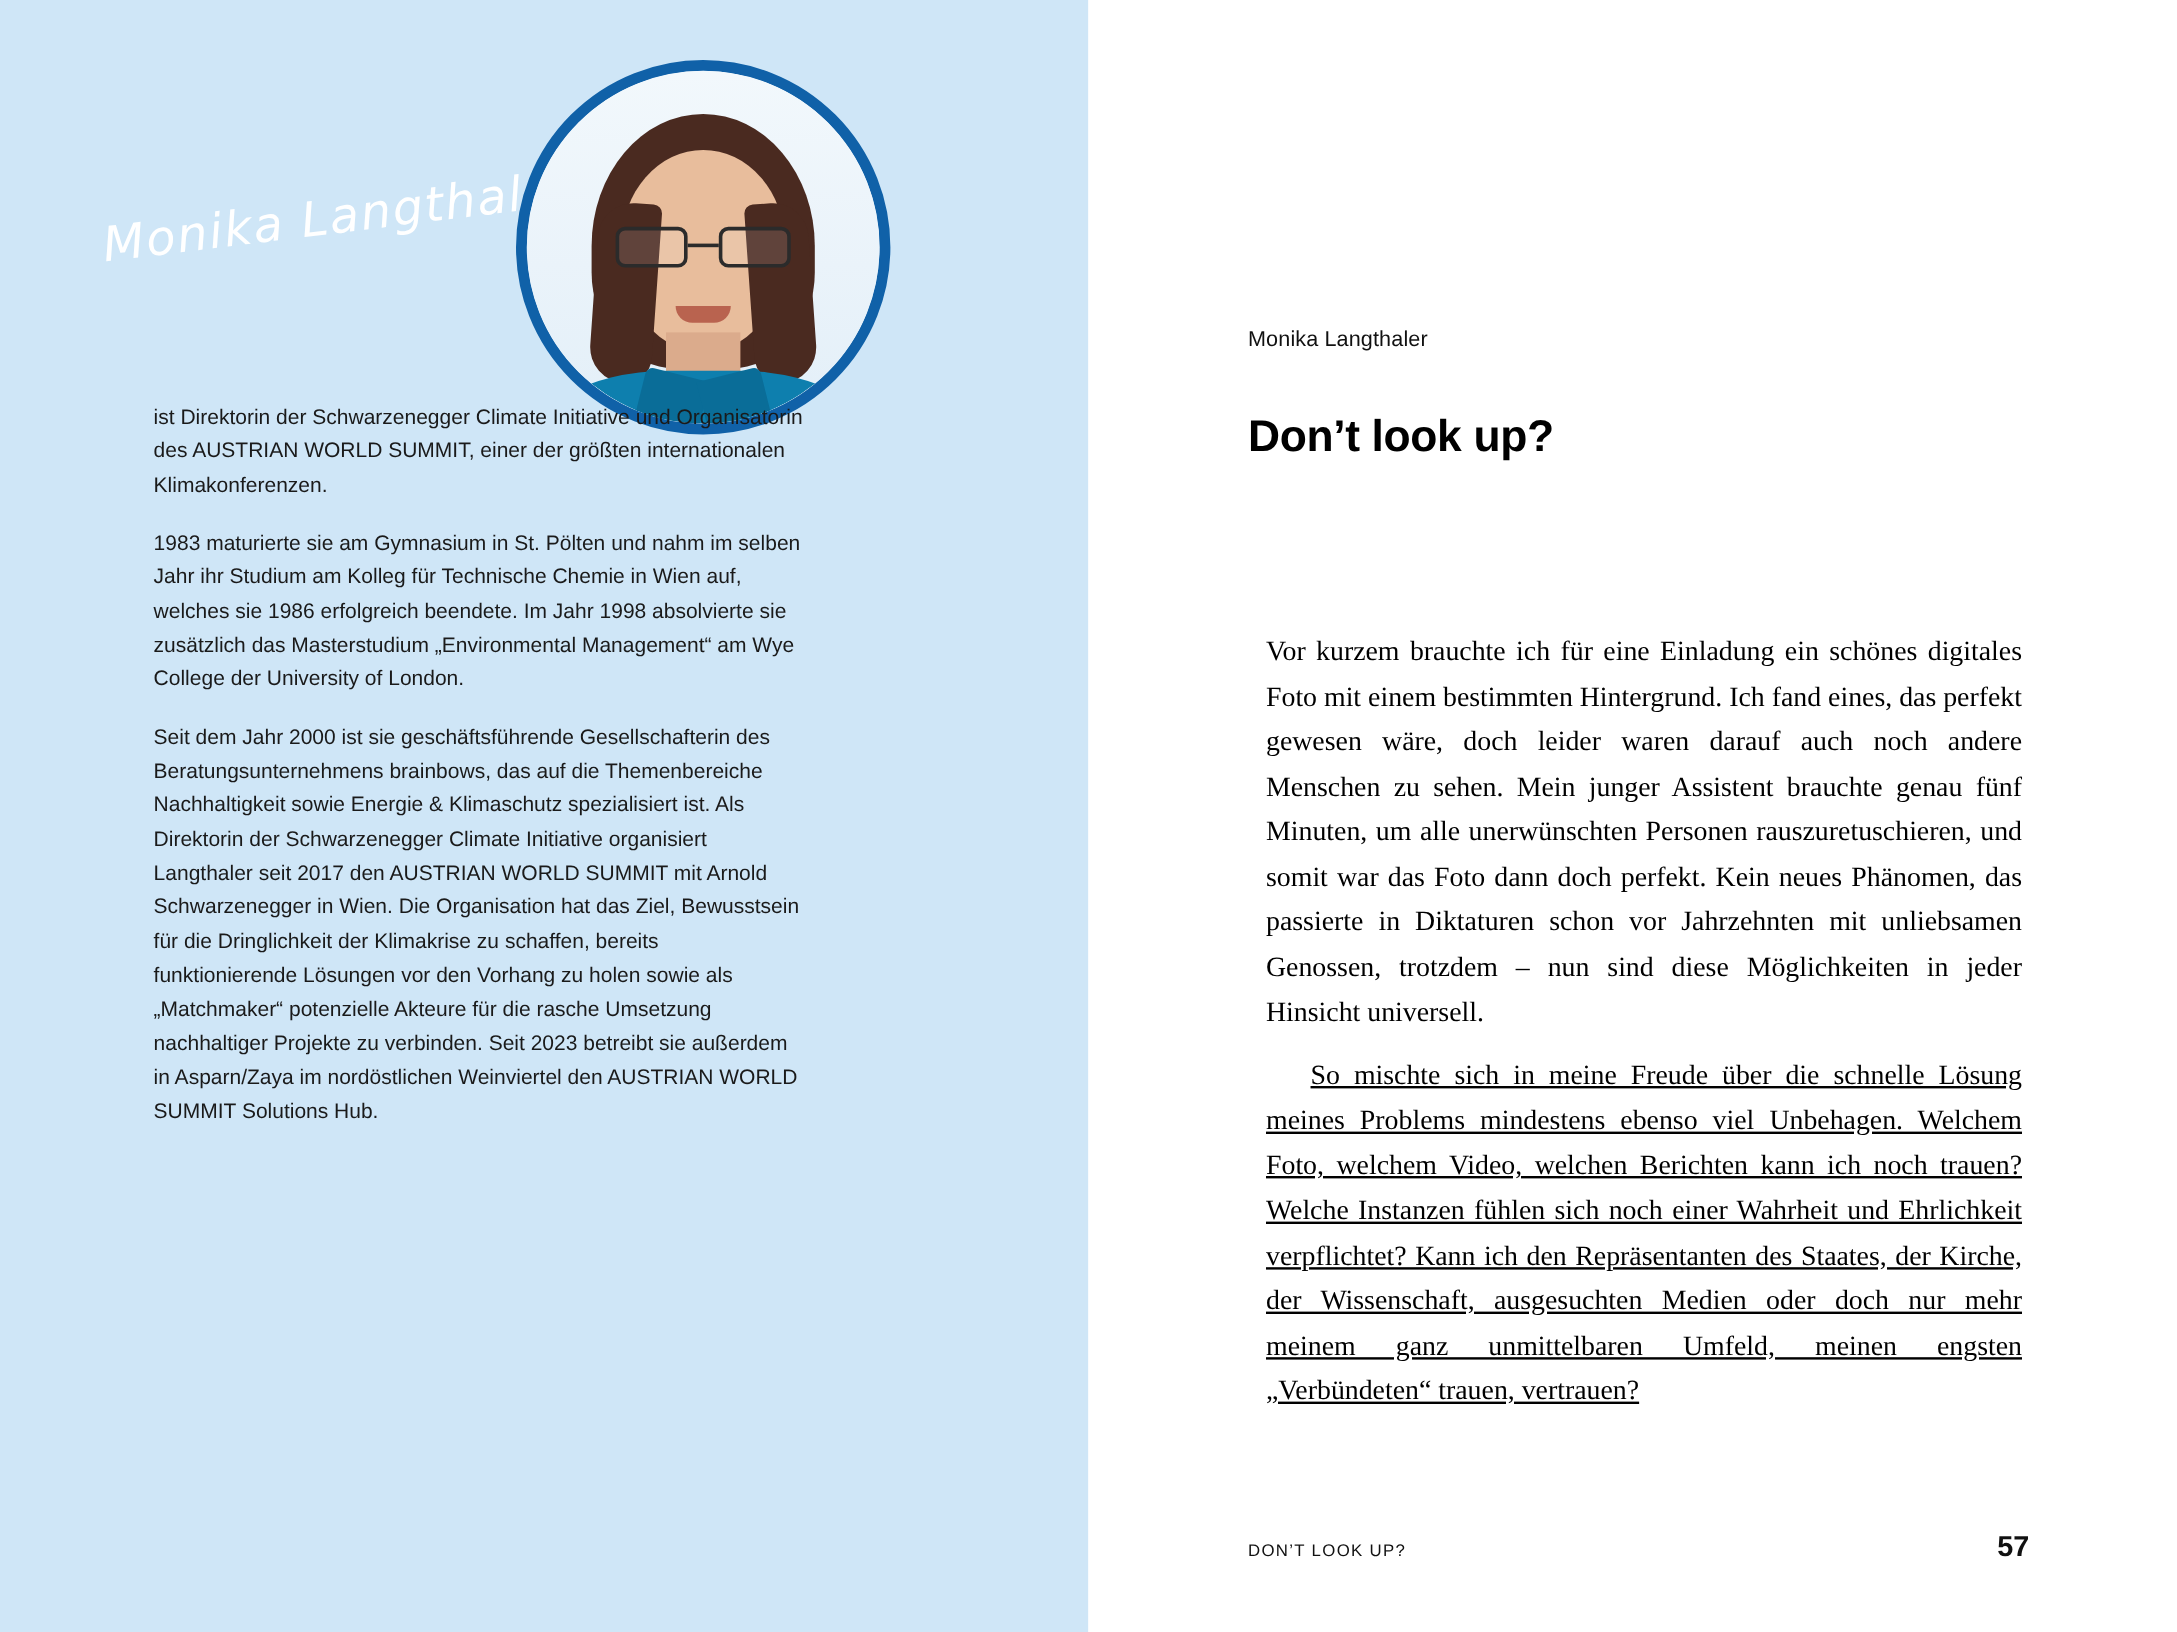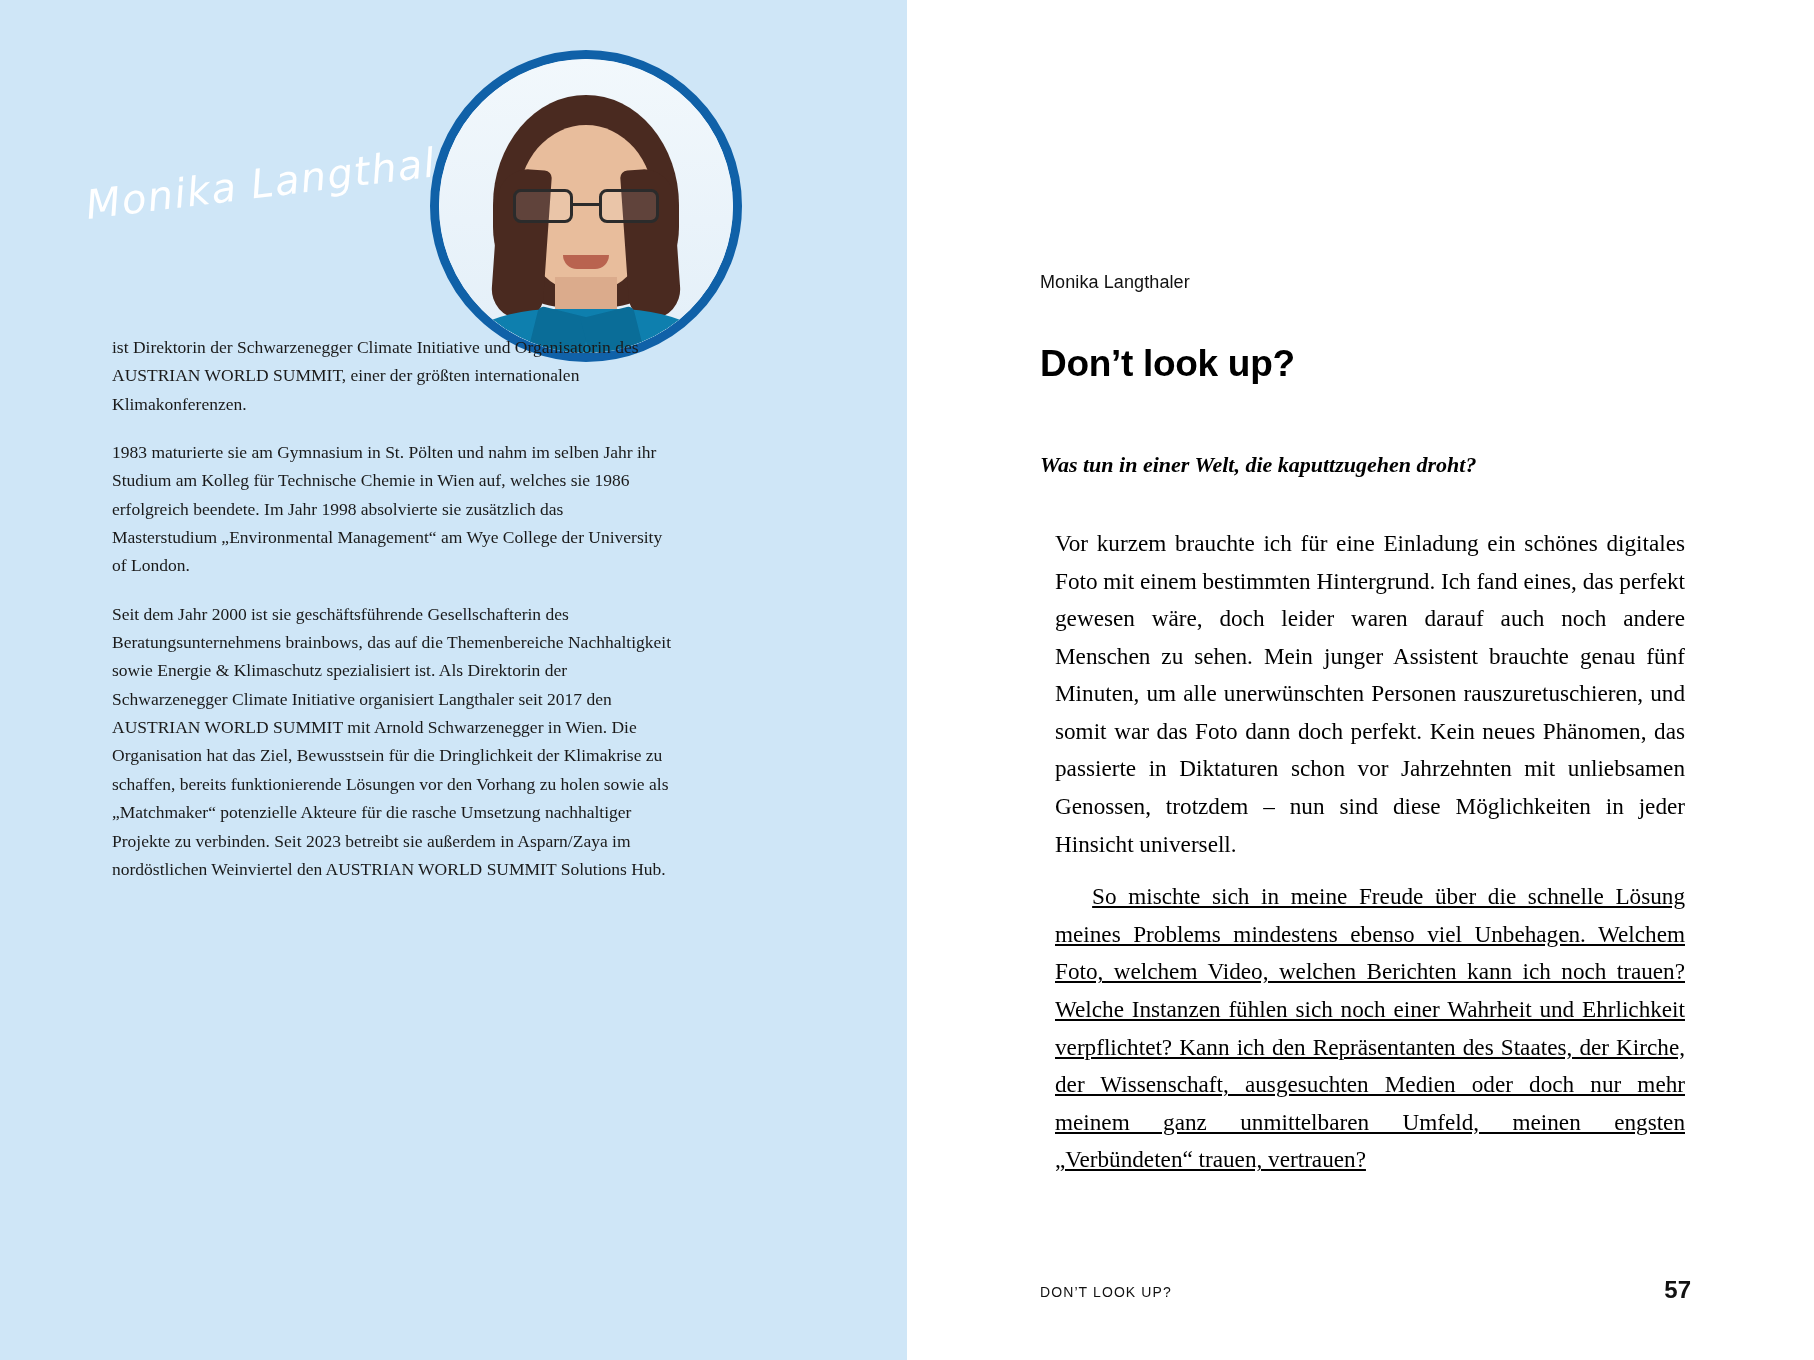--- a/index.html
+++ b/index.html
@@ -174,21 +174,21 @@
 
   .bio {
     position: absolute;
     left: 112px;
     top: 333px;
     width: 560px;
     color: #1a1a1a;
     font-size: 17.5px;
     line-height: 1.62;
   }
-  .bio p { margin: 0 0 20px 0; font-family: Liberation Serif, serif; }
+  .bio p { margin: 0 0 20px 16px; }
   .bio p:last-child { margin-bottom: 0; }
 
   
   .right-panel {
     position: absolute;
     left: 907px;
     top: 0;
     width: 907px;
     height: 1360px;
     background: #ffffff;
@@ -290,21 +290,20 @@
       <p>Seit dem Jahr 2000 ist sie geschäftsführende Gesellschafterin des Beratungsunternehmens brainbows, das auf die Themenbereiche Nachhaltigkeit sowie Energie &amp; Klimaschutz spezialisiert ist. Als Direktorin der Schwarzenegger Climate Initiative organisiert Langthaler seit 2017 den AUSTRIAN WORLD SUMMIT mit Arnold Schwarzenegger in Wien. Die Organisation hat das Ziel, Bewusstsein für die Dringlichkeit der Klimakrise zu schaffen, bereits funktionierende Lösungen vor den Vorhang zu holen sowie als „Matchmaker“ potenzielle Akteure für die rasche Umsetzung nachhaltiger Projekte zu verbinden. Seit 2023 betreibt sie außerdem in Asparn/Zaya im nordöstlichen Weinviertel den AUSTRIAN WORLD SUMMIT Solutions Hub.</p>
     </div>
   </div>
 
   <div class="right-panel">
 
     <div class="r-author">Monika Langthaler</div>
 
     <h1 class="r-title">Don’t look up?</h1>
 
-    <div class="r-lede">Was tun in einer Welt, die kaputtzugehen droht?</div>
 
     <div class="r-body">
       <p>Vor kurzem brauchte ich für eine Einladung ein schönes digitales Foto mit einem bestimmten Hintergrund. Ich fand eines, das perfekt gewesen wäre, doch leider waren darauf auch noch andere Menschen zu sehen. Mein junger Assistent brauchte genau fünf Minuten, um alle unerwünschten Personen rauszuretuschieren, und somit war das Foto dann doch perfekt. Kein neues Phänomen, das passierte in Diktaturen schon vor Jahrzehnten mit unliebsamen Genossen, trotzdem – nun sind diese Möglichkeiten in jeder Hinsicht universell.</p>
       <p>So mischte sich in meine Freude über die schnelle Lösung meines Problems mindestens ebenso viel Unbehagen. Welchem Foto, welchem Video, welchen Berichten kann ich noch trauen? Welche Instanzen fühlen sich noch einer Wahrheit und Ehrlichkeit verpflichtet? Kann ich den Repräsentanten des Staates, der Kirche, der Wissenschaft, ausgesuchten Medien oder doch nur mehr meinem ganz unmittelbaren Umfeld, meinen engsten „Verbündeten“ trauen, vertrauen?</p>
     </div>
 
     <div class="footer-left">DON’T LOOK UP?</div>
 
     <div class="footer-right">57</div>
   </div>

